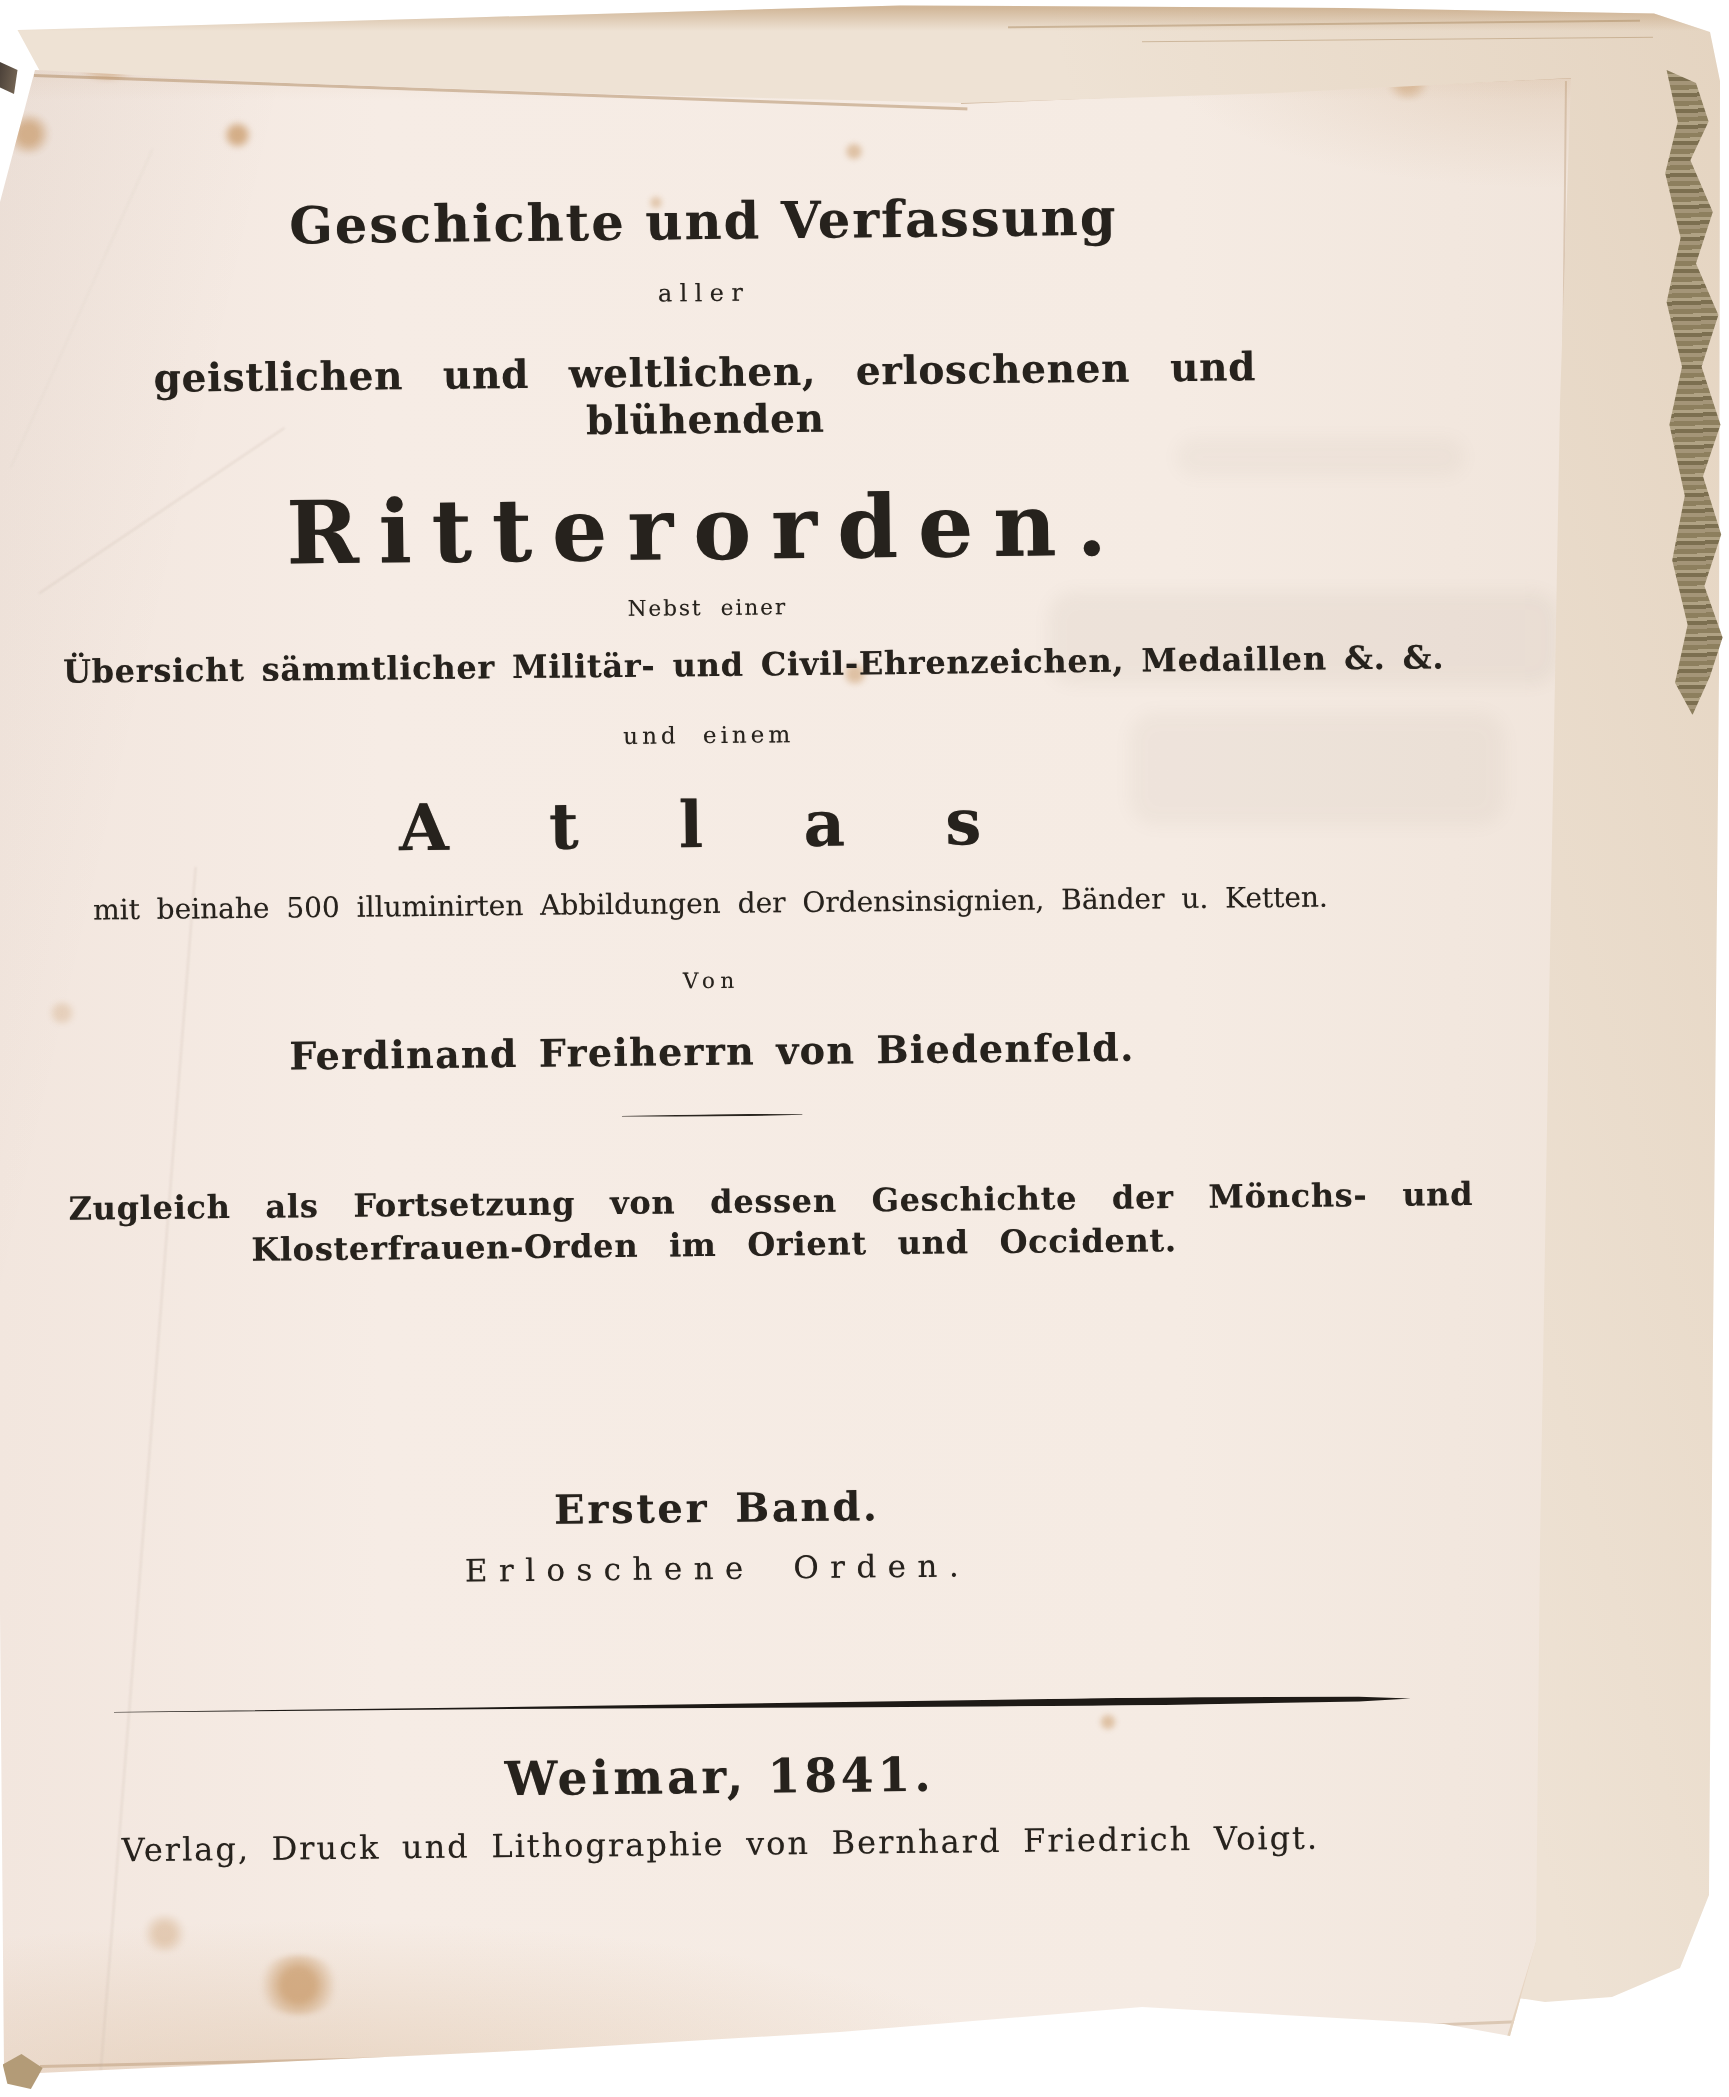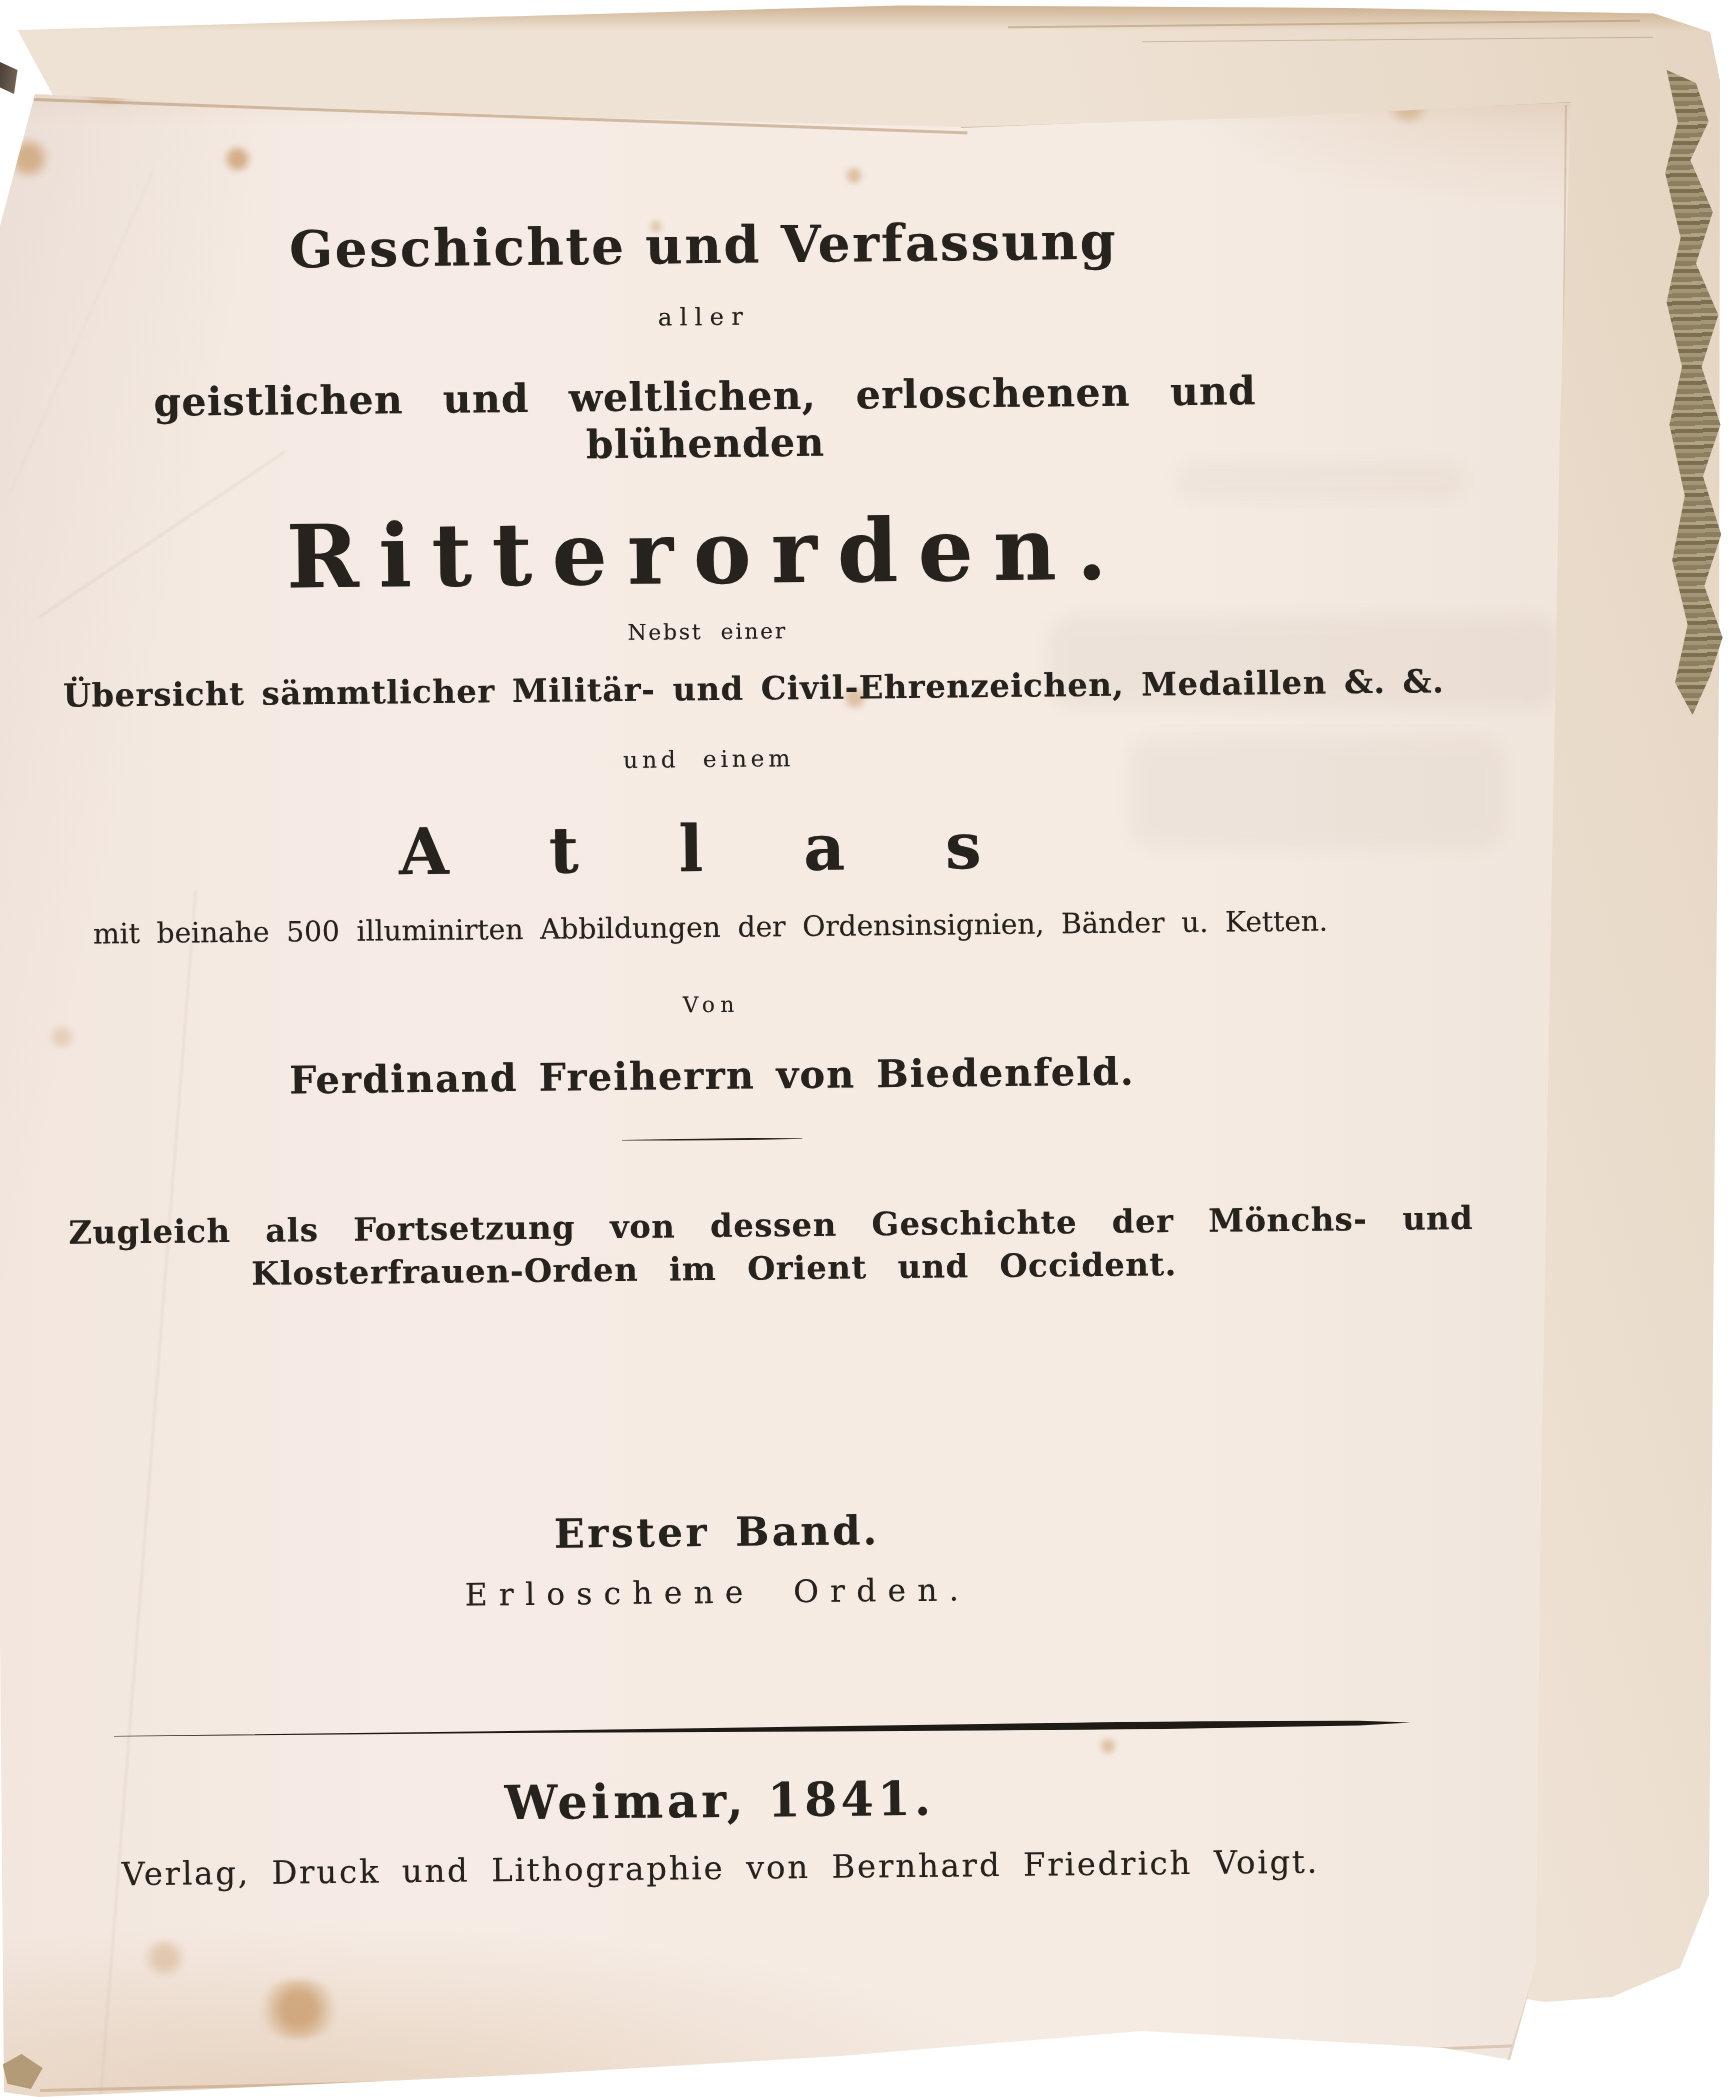--- a/index.html
+++ b/index.html
@@ -43,21 +43,21 @@
   .front-leaf{position:absolute;inset:0;
     background:
       linear-gradient(to bottom, rgba(196,158,117,.22) 0 40px, rgba(196,158,117,0) 101px),
       radial-gradient(60% 12% at 18% 100%, rgba(193,146,94,.28), rgba(193,146,94,0) 70%),
       radial-gradient(30% 8% at 90% 3%, rgba(196,158,117,.25), rgba(196,158,117,0) 75%),
       linear-gradient(103deg, rgba(90,60,40,.05), rgba(90,60,40,0) 14%),
       linear-gradient(to right, #f2e6de 0%, #f6ece5 22%, #f5ebe3 68%, #efe3d9 100%);
     clip-path:polygon(35px 70px,289px 83px,605px 94px,962px 103px,1276px 93px,1571px 78px,
       1560px 403px,1549px 1008px,1540px 1545px,1536px 1942px,
       1510px 2036px,1444px 2024px,1142px 2007px,840px 2032px,537px 2050px,235px 2064px,39px 2073px,
-      4px 2068px,0 1612px,0 202px);margin-top:24px;}
+      4px 2068px,0 1612px,0 202px);}
 
   .rim{position:absolute;background:rgba(167,126,82,.45);filter:blur(0.7px);}
   .rim.t1{left:34px;top:74px;width:934px;height:2.7px;transform:rotate(2.05deg);transform-origin:left center;}
   .rim.t2{left:961px;top:102px;width:613px;height:2px;transform:rotate(-2.4deg);transform-origin:left center;}
   .rim.r1{left:1556px;top:81px;width:2px;height:1868px;transform:rotate(.55deg);background:rgba(167,126,82,.3);}
   .rim.b1{left:40px;top:2065px;width:820px;height:3.4px;transform:rotate(-1.3deg);transform-origin:left center;background:rgba(167,126,82,.35);}
   .rim.b2{left:847px;top:2046px;width:672px;height:2.7px;transform:rotate(-2.2deg);transform-origin:left center;background:rgba(167,126,82,.3);}
 
   .crease{position:absolute;background:linear-gradient(to right,rgba(133,106,80,.28),rgba(255,255,255,.25));filter:blur(0.8px);}
   .crease.c1{left:161px;top:363px;width:2px;height:296px;transform:rotate(56deg);}

